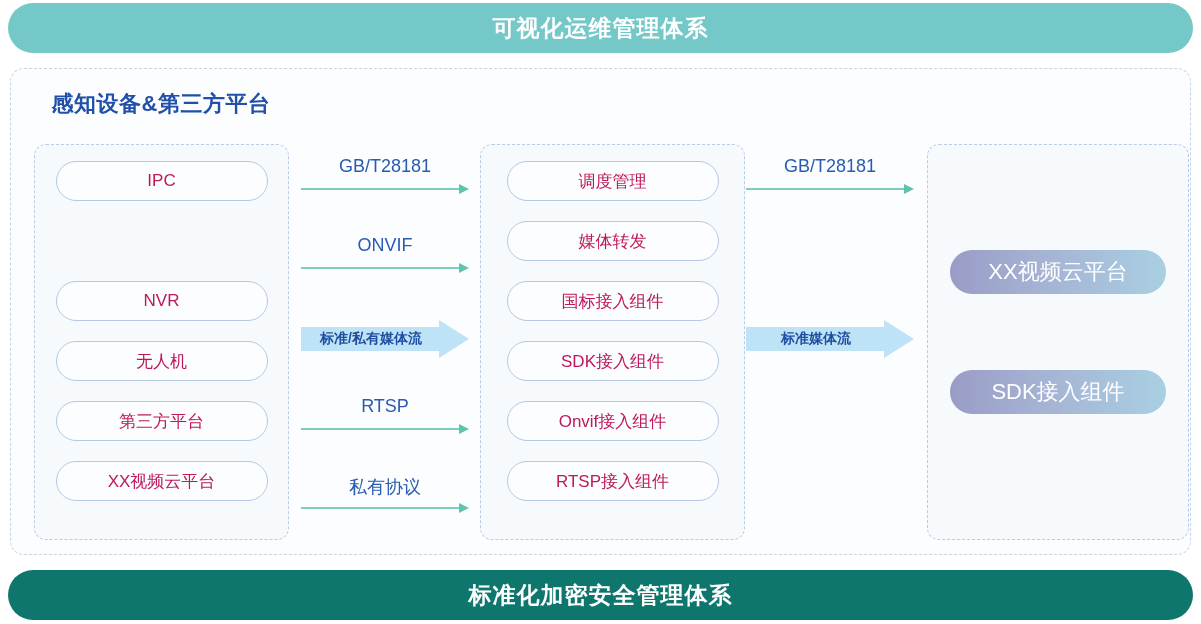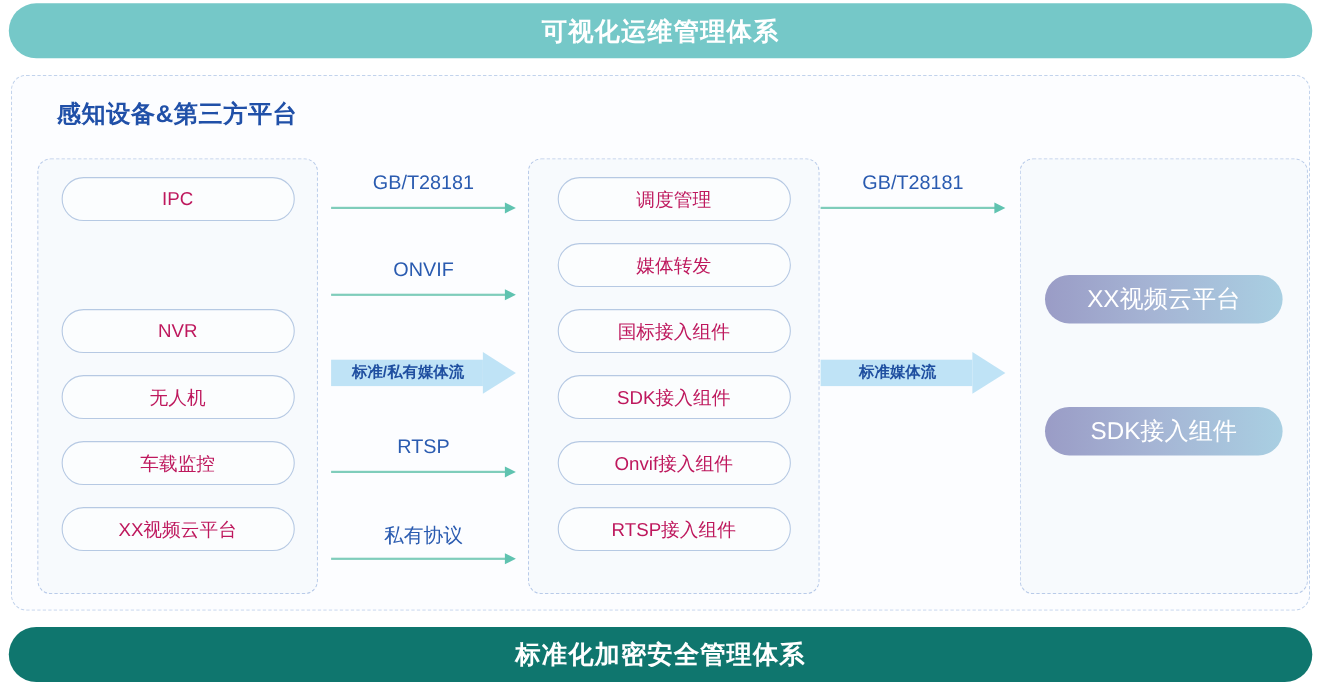--- a/index.html
+++ b/index.html
@@ -189,21 +189,21 @@
 </div>
 
 <div class="outer-frame">
 
   <div class="column" id="col-left">
     <div class="col-title">感知设备&amp;第三方平台</div>
     <div class="inner-box" id="box-left">
       <div class="pill pill-left" style="top:16px">IPC</div>
       <div class="pill pill-left" style="top:196px">无人机</div>
       <div class="pill pill-left" style="top:136px">NVR</div>
-      <div class="pill pill-left" style="top:256px">车载监控</div>
+      <div class="pill pill-left" style="top:256px">第三方平台</div>
       <div class="pill pill-left" style="top:316px">XX视频云平台</div>
     </div>
   </div>
 
   <div class="column" id="col-mid">
     <div class="inner-box" id="box-mid">
       <div class="pill pill-mid" style="top:16px">调度管理</div>
       <div class="pill pill-mid" style="top:76px">媒体转发</div>
       <div class="pill pill-mid" style="top:136px">国标接入组件</div>
       <div class="pill pill-mid" style="top:196px">SDK接入组件</div>

